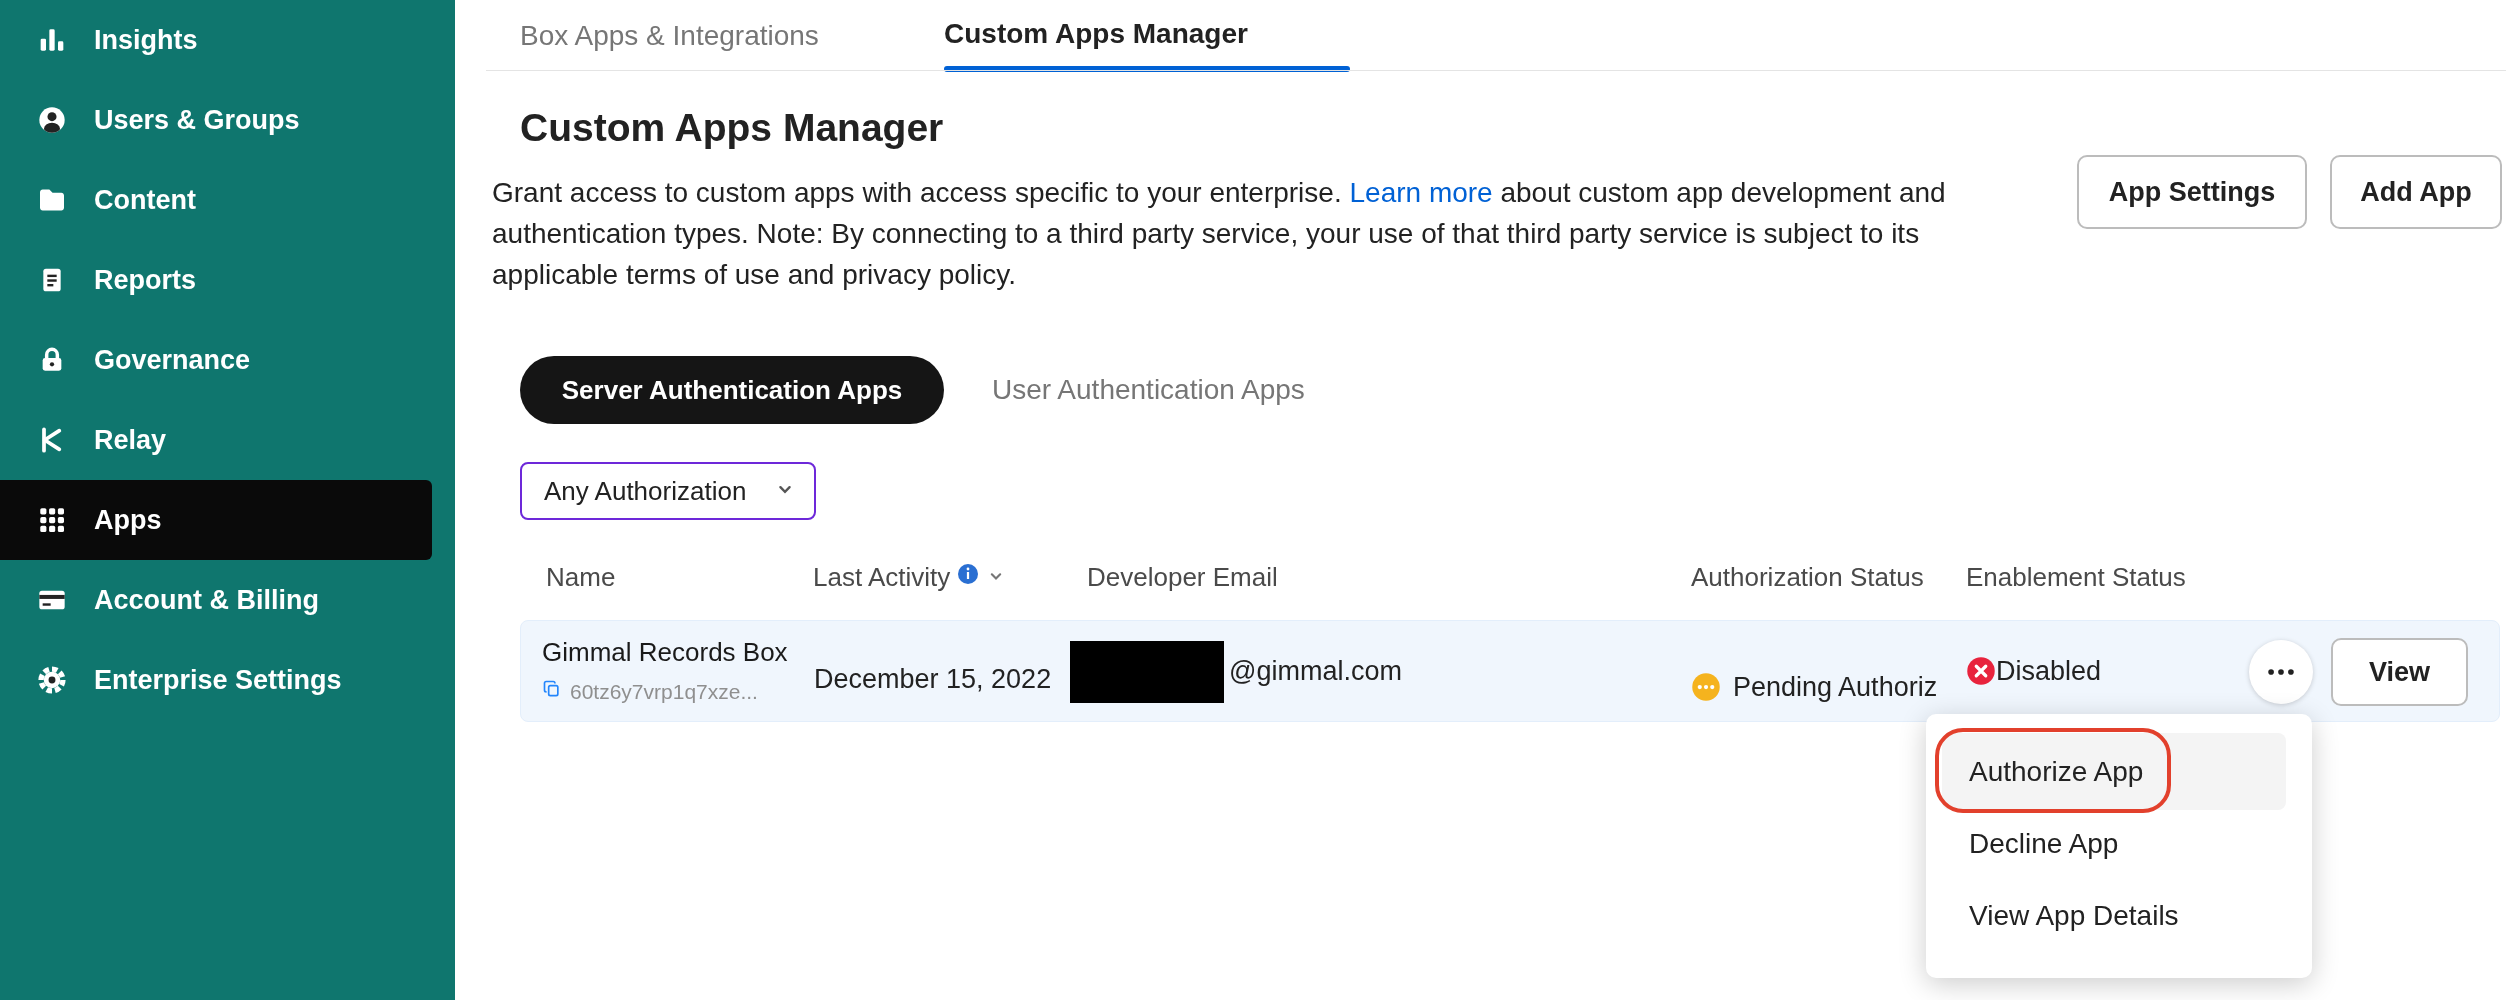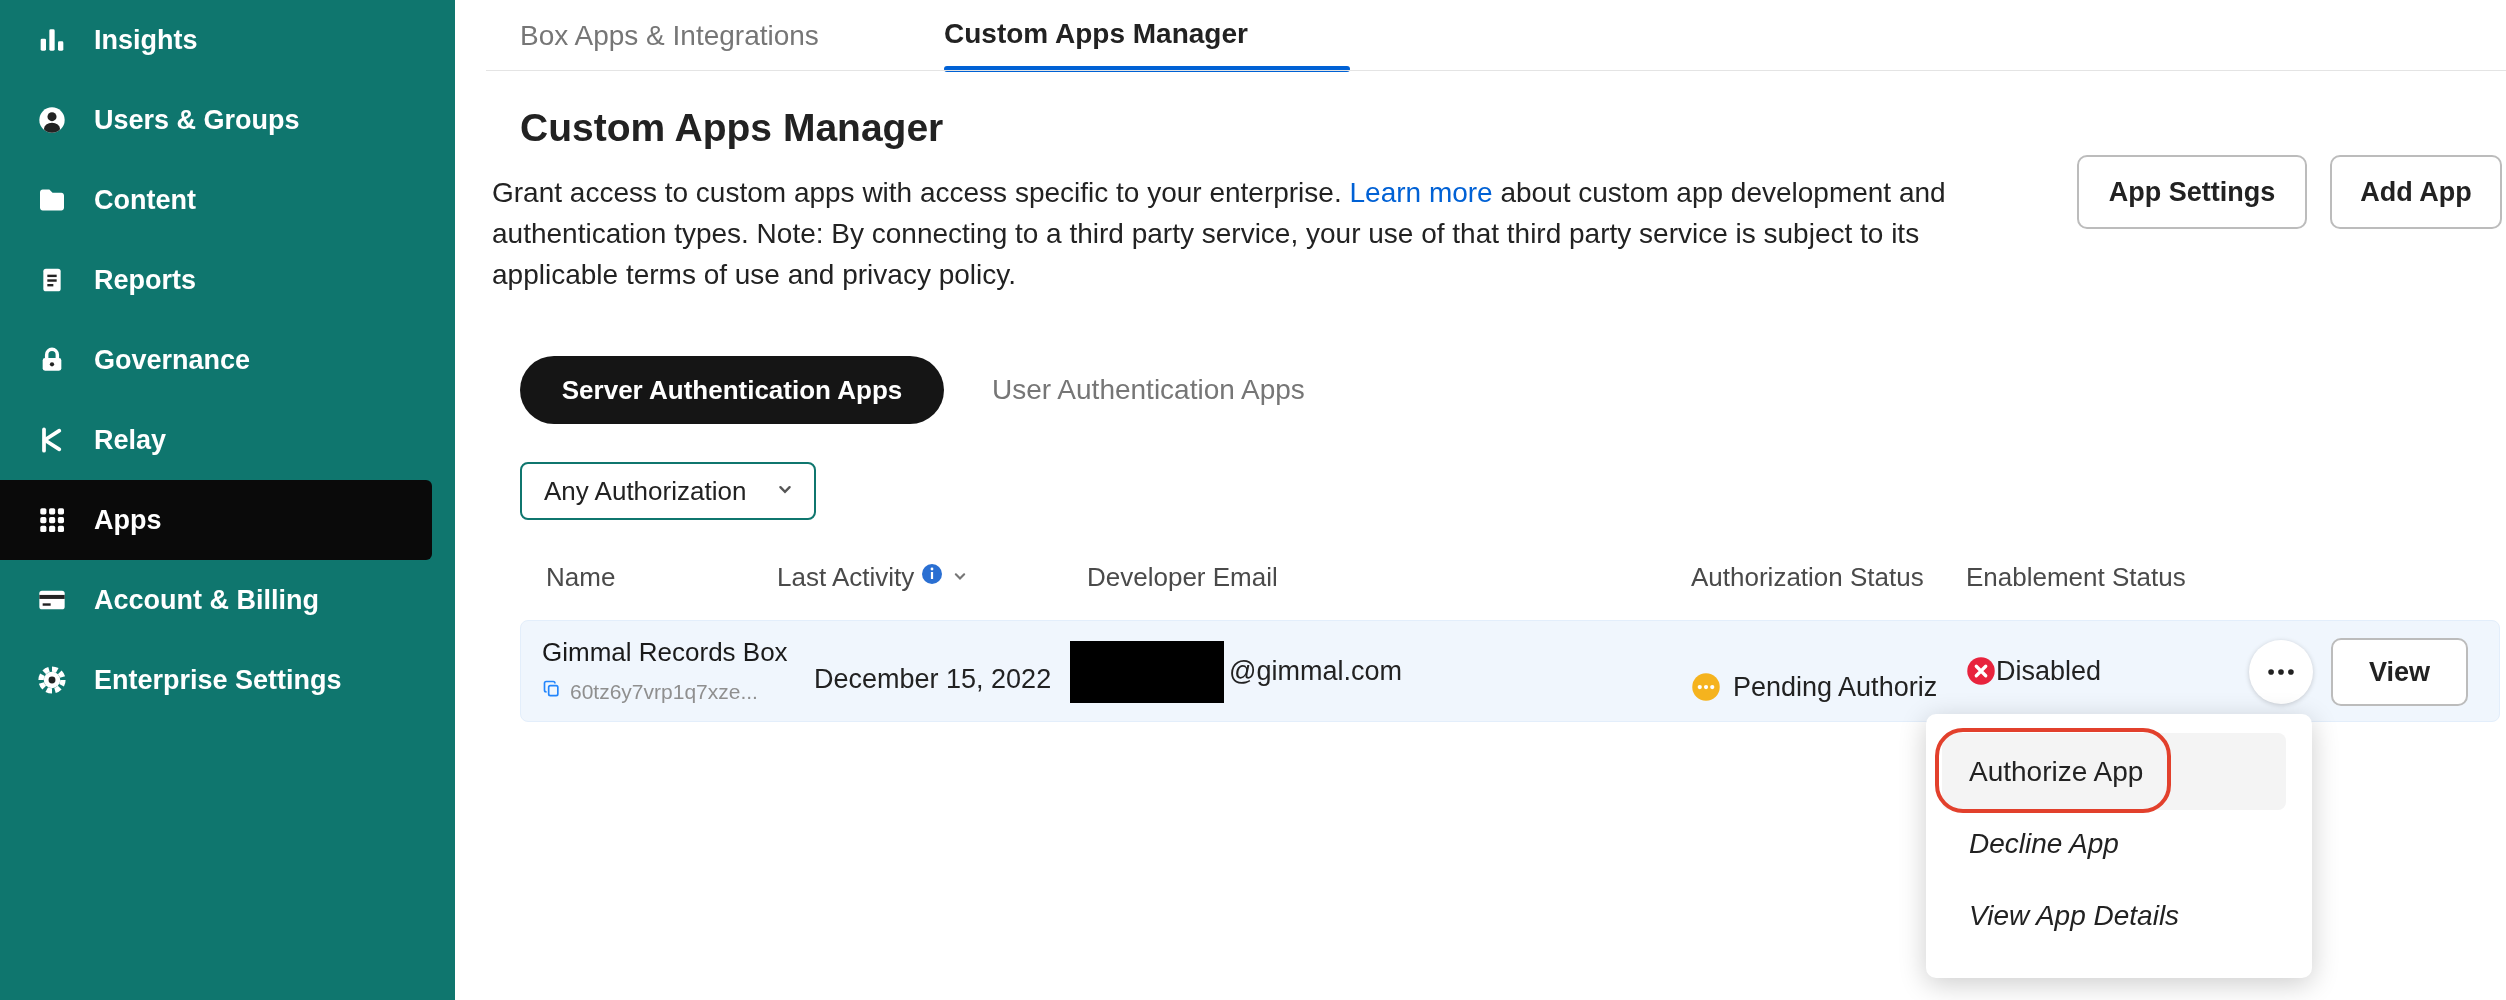--- a/index.html
+++ b/index.html
@@ -26,48 +26,48 @@
   .page-desc a { color:#0061d5; text-decoration:none; cursor:pointer; }
   .btn { position:absolute; background:#fff; border:2px solid #bcbcbc; border-radius:10px; display:flex; align-items:center; justify-content:center; font-size:27px; font-weight:700; color:#222; cursor:pointer; }
   .btn-app-settings { left:2077px; top:155px; width:230px; height:74px; }
   .btn-add-app { left:2330px; top:155px; width:172px; height:74px; }
 
   
   .seg-active { position:absolute; left:520px; top:356px; width:424px; height:68px; background:#151515; color:#fff; border-radius:34px; display:flex; align-items:center; justify-content:center; font-size:26px; font-weight:700; cursor:pointer; }
   .seg-inactive { position:absolute; left:992px; top:356px; height:68px; display:flex; align-items:center; color:#767676; font-size:28px; cursor:pointer; }
 
   
-  .filter { position:absolute; left:520px; top:462px; width:296px; height:58px; border:2px solid #0f766e; border-radius:8px; background:#fff; display:flex; align-items:center; padding:0 18px 0 22px; font-size:26px; color:#222; cursor:pointer; }
+  .filter { position:absolute; left:520px; top:462px; width:296px; height:58px; border:2px solid #6d28d9; border-radius:8px; background:#fff; display:flex; align-items:center; padding:0 18px 0 22px; font-size:26px; color:#222; cursor:pointer; }
   .filter .caret { margin-left:auto; }
 
   
   .th { position:absolute; top:562px; font-size:26px; color:#4a4a4a; white-space:nowrap; }
   .th-name { left:546px; }
-  .th-activity { left:777px; display:flex; align-items:center; gap:6px; cursor:pointer; }
+  .th-activity { left:813px; display:flex; align-items:center; gap:6px; cursor:pointer; }
   .th-email { left:1087px; }
   .th-auth { left:1691px; }
   .th-enable { left:1966px; }
 
   
   .row { position:absolute; left:520px; top:620px; width:1980px; height:102px; background:#f0f6fd; border:1px solid #e3eefb; border-radius:8px; cursor:pointer; }
   .row .name-title { position:absolute; left:21px; top:16px; font-size:26px; color:#1a1a1a; }
   .row .id-line { position:absolute; left:21px; top:58px; display:flex; align-items:center; gap:8px; font-size:21px; color:#8f8f8f; }
   .row .cell-activity { position:absolute; left:293px; top:8px; height:100%; display:flex; align-items:center; font-size:27px; color:#222; }
   .row .redaction { position:absolute; left:549px; top:20px; width:154px; height:62px; background:#000; }
   .row .cell-email { position:absolute; left:708px; top:0; height:100%; display:flex; align-items:center; font-size:27px; color:#222; }
   .row .cell-auth { position:absolute; left:1170px; top:16px; height:100%; width:255px; display:flex; align-items:center; gap:12px; font-size:27px; color:#222; overflow:hidden; white-space:nowrap; }
   .row .cell-enable { position:absolute; left:1445px; top:0; height:100%; display:flex; align-items:center; gap:0; font-size:27px; color:#222; white-space:nowrap; }
   .status-icon { width:30px; height:30px; flex:0 0 30px; }
   .more-btn { position:absolute; left:1728px; top:19px; width:64px; height:64px; border-radius:50%; background:#fff; box-shadow:0 1px 5px rgba(0,0,0,0.18); display:flex; align-items:center; justify-content:center; cursor:pointer; }
   .view-btn { position:absolute; left:1810px; top:17px; width:137px; height:68px; background:#fff; border:2px solid #bcbcbc; border-radius:10px; display:flex; align-items:center; justify-content:center; font-size:27px; font-weight:700; color:#222; cursor:pointer; }
 
   
   .menu { position:absolute; left:1926px; top:714px; width:386px; height:264px; background:#fff; border-radius:10px; box-shadow:0 6px 28px rgba(0,0,0,0.2); z-index:5; }
   .menu-item-highlight { position:absolute; left:16px; top:19px; width:344px; height:77px; background:#f4f4f4; border-radius:8px; display:flex; align-items:center; padding-left:27px; font-size:28px; color:#222; cursor:pointer; }
-  .menu-item { position:absolute; left:43px; font-size:28px; color:#222; white-space:nowrap; cursor:pointer;font-style:italic; }
+  .menu-item { position:absolute; left:43px; font-size:28px; color:#222; white-space:nowrap; cursor:pointer; }
   .menu-item.decline { top:114px; }
   .menu-item.details { top:186px; }
   .annotation-ring { position:absolute; left:9px; top:14px; width:236px; height:85px; border:4px solid #e2402c; border-radius:28px; pointer-events:none; }
 </style>
 </head>
 <body>
 
 <div class="app">
 
   <nav class="sidebar">

